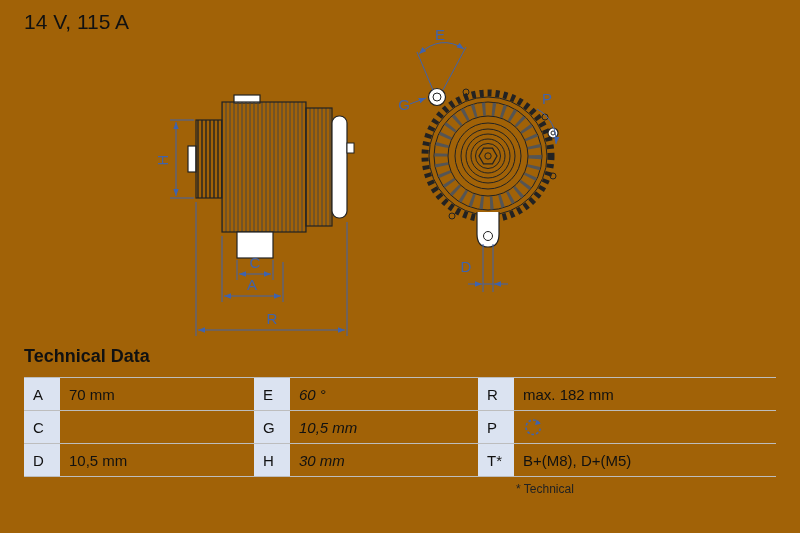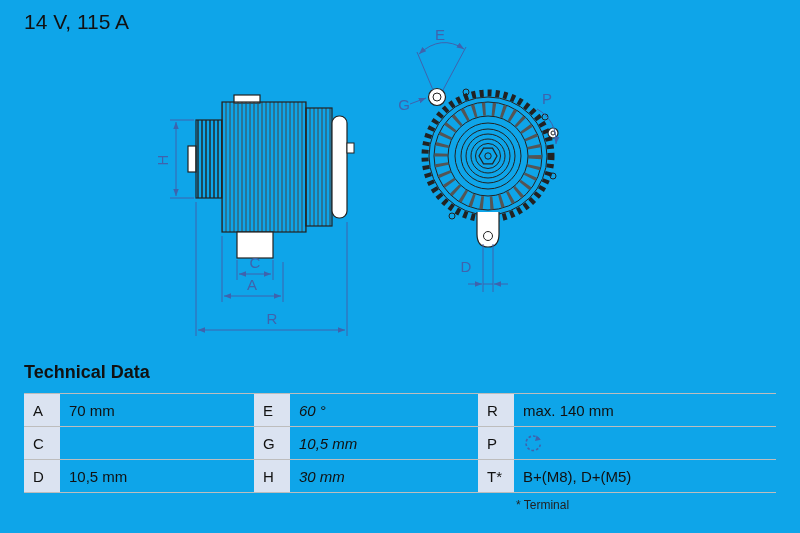--- a/index.html
+++ b/index.html
@@ -1,22 +1,22 @@
 <!DOCTYPE html>
 <html><head>
 <meta charset="utf-8">
 <style>
   html,body { margin:0; padding:0; background:#ffffff; font-family:"Liberation Sans",sans-serif; }
-  .page { position:relative; width:800px; height:533px; background:#0ea5e9; overflow:hidden; }
+  .page { position:relative; width:800px; height:533px; background:#a16207; overflow:hidden; }
 
   .spec-title { position:absolute; left:24px; top:10px; font-size:21px; color:#111; z-index:2; }
 
   svg.drawing { position:absolute; left:0; top:0; z-index:1; }
 
-  .tech { position:absolute; left:24px; top:362px; width:752px; z-index:2; }
+  .tech { position:absolute; left:24px; top:346px; width:752px; z-index:2; }
   .tech-heading { font-size:18px; font-weight:bold; color:#111; margin:0 0 10px 0; }
 
   table.specs { width:100%; border-collapse:collapse; font-size:15px; color:#111; table-layout:fixed; }
   table.specs td { height:32px; padding:0 9px; border-top:1px solid #bdbdbd; vertical-align:middle; }
   table.specs tr:last-child td { border-bottom:1px solid #bdbdbd; }
   td.k { background:#dbe3f1; width:18px; }
   td.v1 { width:176px; }
   td.v2 { width:170px;font-style:italic; }
   .rot-icon { display:inline-block; vertical-align:middle; line-height:0; }
 
@@ -128,21 +128,21 @@
     <div class="tech-heading">Technical Data</div>
 
     <table class="specs">
       <tbody>
           <tr>
         <td class="k">A</td>
         <td class="v1">70 mm</td>
         <td class="k">E</td>
         <td class="v2">60 °</td>
         <td class="k">R</td>
-        <td class="v3">max. 140 mm</td>
+        <td class="v3">max. 182 mm</td>
       </tr>
       <tr>
         <td class="k">C</td>
         <td class="v1"></td>
         <td class="k">G</td>
         <td class="v2">10,5 mm</td>
         <td class="k">P</td>
         <td class="v3">
           <span class="rot-icon">
             <svg width="20" height="20" viewBox="0 0 20 20">
@@ -156,16 +156,16 @@
         <td class="k">D</td>
         <td class="v1">10,5 mm</td>
         <td class="k">H</td>
         <td class="v2">30 mm</td>
         <td class="k">T*</td>
         <td class="v3">B+(M8), D+(M5)</td>
       </tr>
     </tbody>
       </table>
 
-    <div class="footnote">* Terminal</div>
+    <div class="footnote">* Technical</div>
   </div>
 
 </div>
 
 </body></html>

